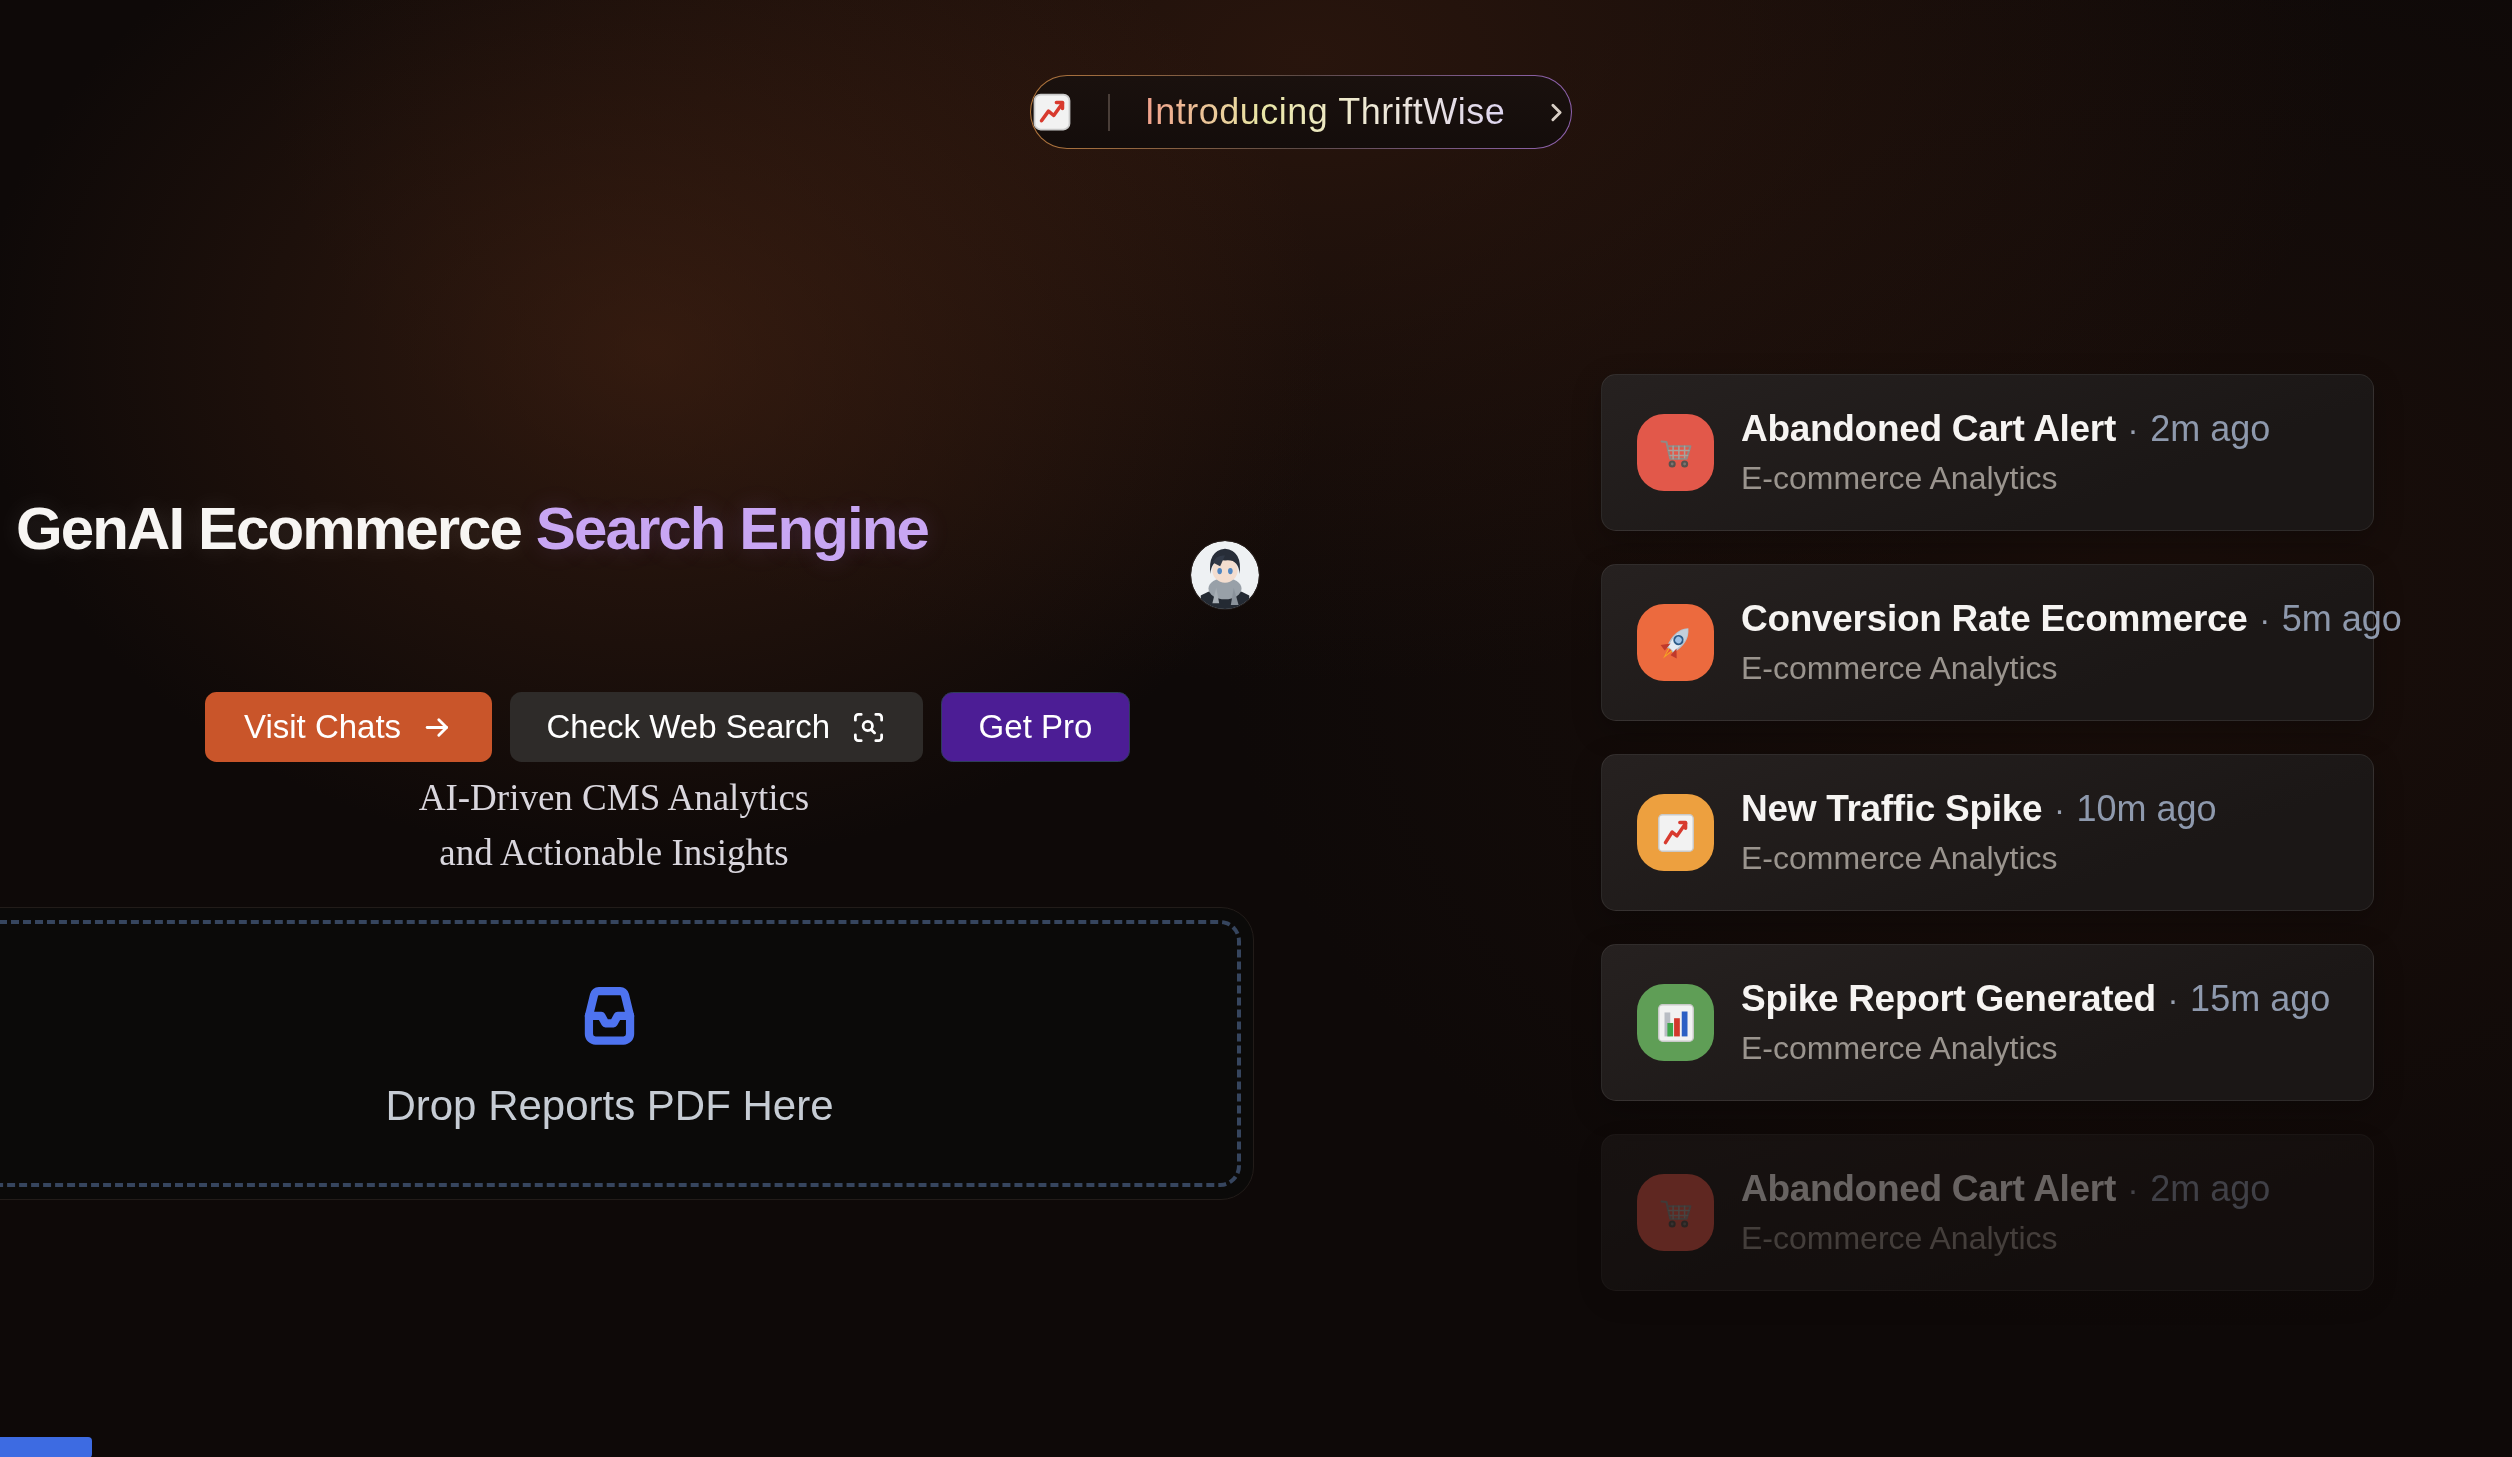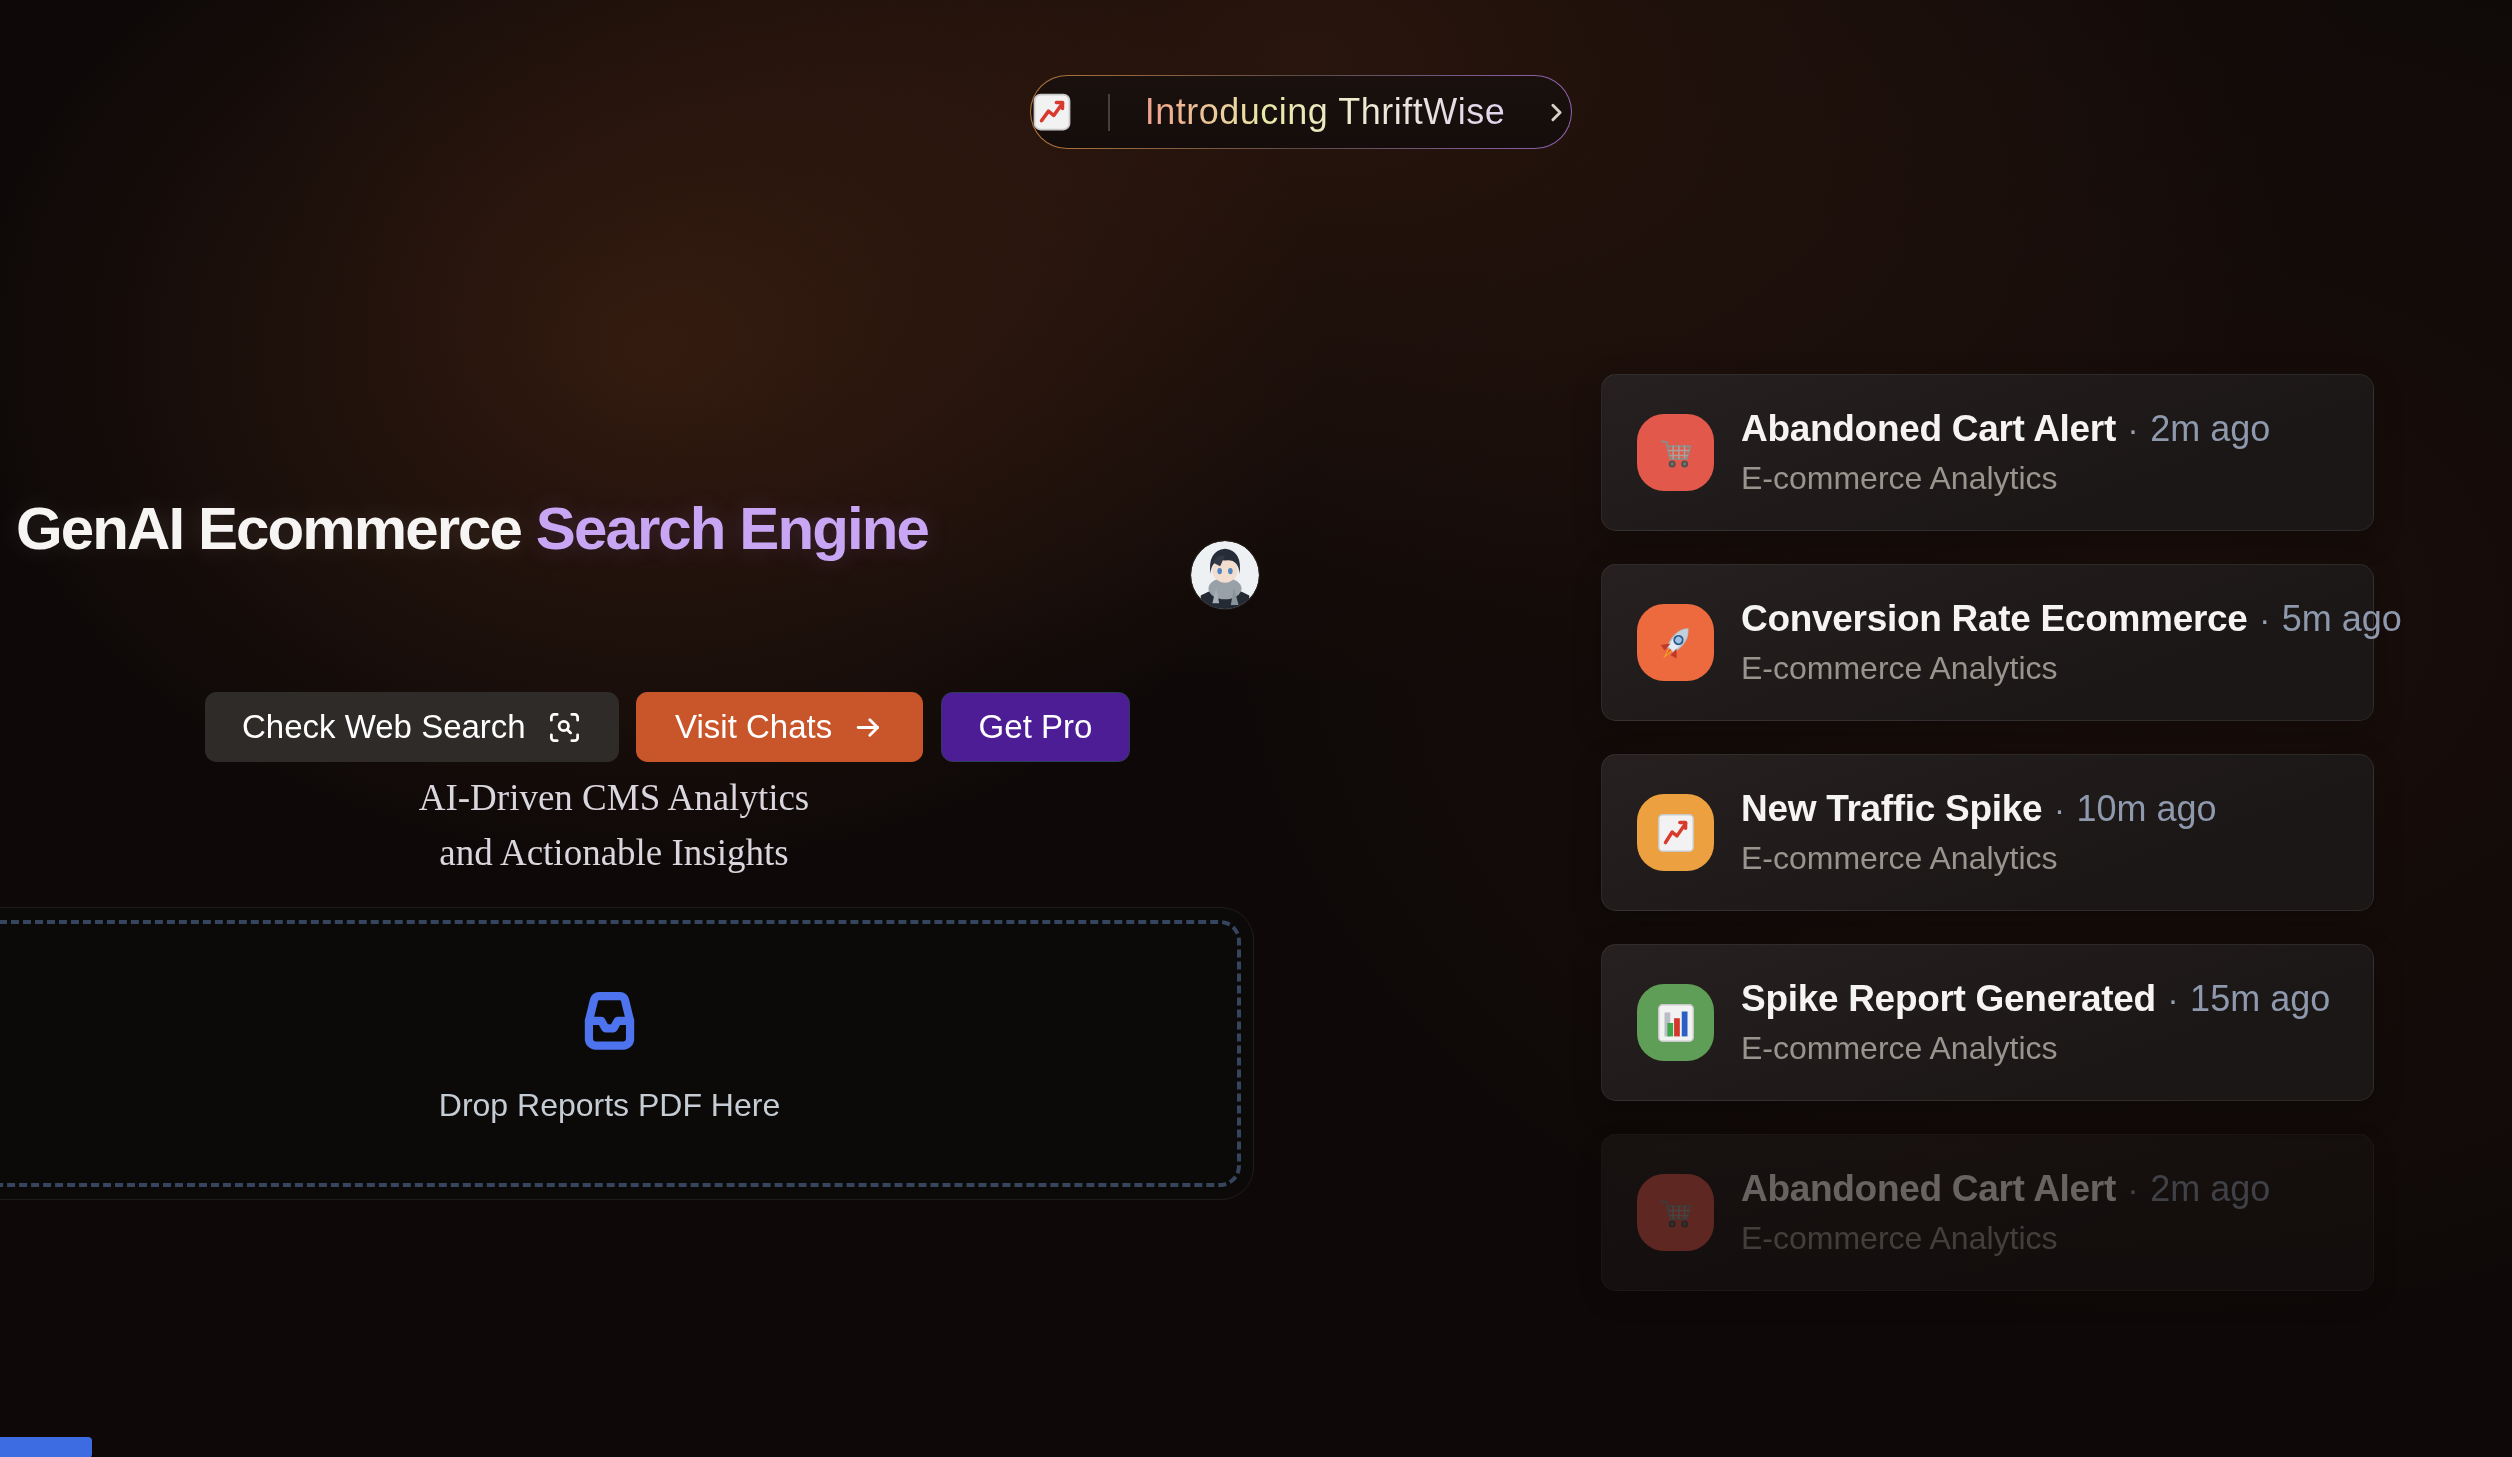--- a/index.html
+++ b/index.html
@@ -57,21 +57,21 @@
   .subtitle span{display:block;font-family:Liberation Serif, serif;}
   
   .dropzone{
     position:absolute;left:-35px;top:907px;width:1289px;height:293px;box-sizing:border-box;
     background:#0b0a09;border:1px solid #221c19;border-radius:33px;cursor:pointer;
   }
   .dropzone-dash{
     position:absolute;inset:11.6px;border:4.8px dashed #36455e;border-radius:21px;
     display:flex;flex-direction:column;align-items:center;justify-content:center;gap:25px;
   }
-  .dropzone-label{font-size:32px;color:#c6ccd4;font-weight:400;}
+  .dropzone-label{font-size:42px;color:#c6ccd4;font-weight:400;}
   
   .cards{position:absolute;left:1601px;top:374px;width:773px;display:flex;flex-direction:column;gap:33px;}
   .card{
     height:157px;box-sizing:border-box;border-radius:15px;cursor:pointer;
     background:linear-gradient(160deg,#262120 0%,#1b1716 70%);
     border:1.9px solid rgba(255,255,255,.08);
     display:flex;align-items:center;gap:27px;padding:0 29px 0 35px;
     box-shadow:0 9.6px 29px rgba(0,0,0,.25);
   }
   .card.faded{opacity:.38;}
@@ -116,38 +116,38 @@
     <path d="M26 48 L22 64 L29 64 Z" fill="#a7aeb5"></path>
     <circle cx="35" cy="30" r="13" fill="#f3ddcf"></circle>
     <path d="M20 34 Q17 10 35 8 Q53 10 50 34 Q49 18 35 20 Q21 18 20 34 Z" fill="#272d38"></path>
     <path d="M22 22 Q27 14 35 15 L30 26 Z" fill="#313947"></path>
     <ellipse cx="29.5" cy="31" rx="2.4" ry="3.2" fill="#4f86c2"></ellipse>
     <ellipse cx="40.5" cy="31" rx="2.4" ry="3.2" fill="#4f86c2"></ellipse>
   </svg>
 </div>
 
 <div class="btn-row">
+  <button class="btn btn-primary">
+    <span>Visit Chats</span>
+    <svg width="31" height="31" viewBox="0 0 24 24" fill="none" stroke="#fff" stroke-width="2.2" stroke-linecap="round" stroke-linejoin="round">
+        <path d="M4 12h15"></path>
+        <path d="m13 6 6 6-6 6"></path>
+      </svg>
+  </button>
   <button class="btn btn-secondary">
     <span>Check Web Search</span>
     <svg width="35" height="35" viewBox="0 0 24 24" fill="none" stroke="#fff" stroke-width="1.9" stroke-linecap="round" stroke-linejoin="round">
       <path d="M3 7V5a2 2 0 0 1 2-2h2"></path>
         <path d="M17 3h2a2 2 0 0 1 2 2v2"></path>
         <path d="M21 17v2a2 2 0 0 1-2 2h-2"></path>
         <path d="M7 21H5a2 2 0 0 1-2-2v-2"></path>
       <circle cx="11.5" cy="11" r="3.2"></circle>
         <path d="m16.2 15.7-2.4-2.4"></path>
     </svg>
   </button>
-  <button class="btn btn-primary">
-    <span>Visit Chats</span>
-    <svg width="31" height="31" viewBox="0 0 24 24" fill="none" stroke="#fff" stroke-width="2.2" stroke-linecap="round" stroke-linejoin="round">
-        <path d="M4 12h15"></path>
-        <path d="m13 6 6 6-6 6"></path>
-      </svg>
-  </button>
   <button class="btn btn-ghost">
     <span>Get Pro</span>
   </button>
 </div>
 
 <div class="subtitle">
   <span>AI-Driven CMS Analytics</span>
   <span>and Actionable Insights</span>
 </div>
 

